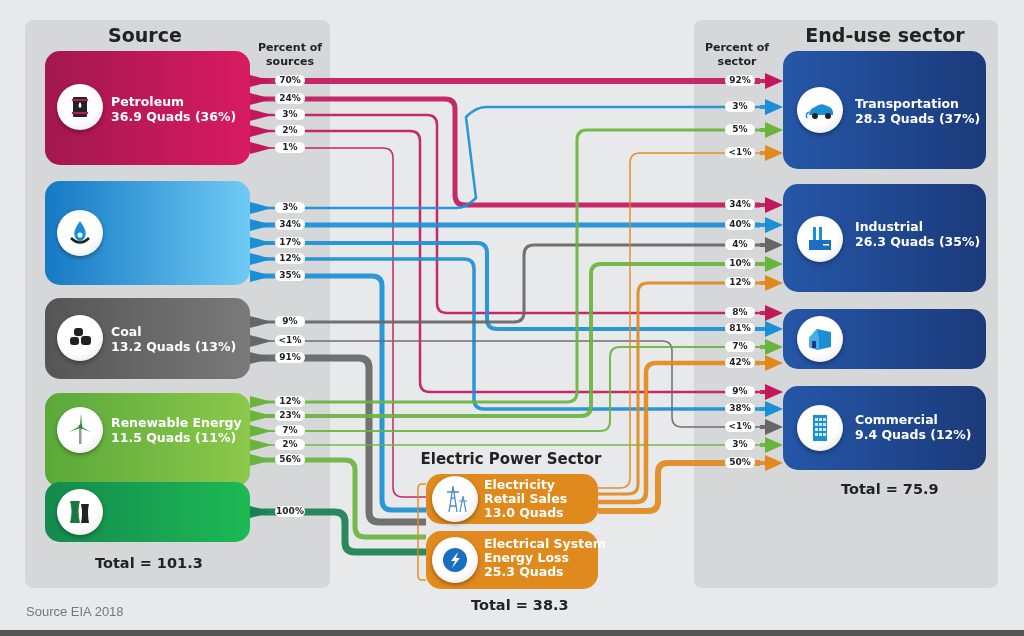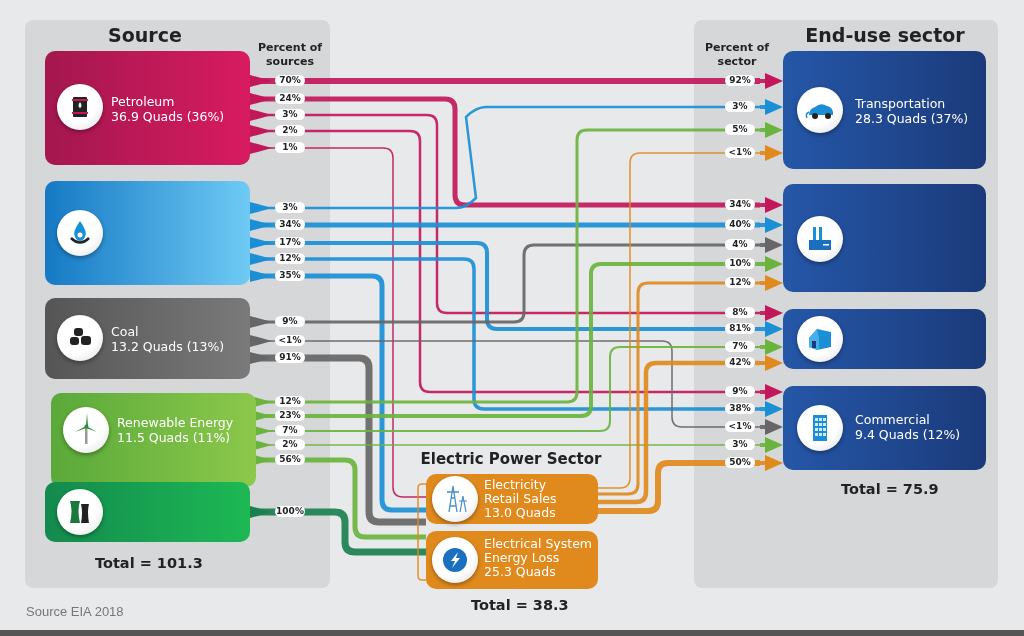--- a/index.html
+++ b/index.html
@@ -1,20 +1,20 @@
 <!DOCTYPE html>
 <html><head>
 <meta charset="utf-8">
 <style>
   html,body{margin:0;padding:0;}
   body{width:1024px;height:636px;background:#e8e9eb;position:relative;overflow:hidden;font-family:"Liberation Sans",sans-serif;}
   .panel{position:absolute;background:#d6d7d9;border-radius:8px;}
   .panel-title{position:absolute;font-family:"DejaVu Sans",sans-serif;font-weight:bold;color:#222;font-size:19px;text-align:center;}
   .col-head{position:absolute;font-family:"DejaVu Sans",sans-serif;font-weight:bold;font-size:11px;color:#222;text-align:center;line-height:14px;}
-  .box{position:absolute;border-radius:10px;color:#fff;font-family:"DejaVu Sans",sans-serif;font-weight:normal;}
+  .box{position:absolute;border-radius:15px;color:#fff;font-family:"DejaVu Sans",sans-serif;font-weight:bold;}
   .box .txt{position:absolute;font-size:12.5px;line-height:15px;}
   .box .txt div{white-space:nowrap;}
   .icon{position:absolute;width:46px;height:46px;border-radius:50%;background:radial-gradient(circle at 40% 35%,#ffffff 55%,#dcdcdc 100%);box-shadow:0 2px 4px rgba(0,0,0,0.35);}
   .icon svg{position:absolute;left:0;top:0;width:46px;height:46px;}
   .total{position:absolute;font-family:"DejaVu Sans",sans-serif;font-weight:bold;font-size:14.5px;color:#222;}
   .srcnote{position:absolute;font-size:13px;color:#777;}
   #flows{position:absolute;left:0;top:0;}
   .pct{position:absolute;height:11px;background:#fff;border-radius:6px;font-family:"DejaVu Sans",sans-serif;font-weight:bold;font-size:9px;line-height:11px;text-align:center;color:#222;width:30px;}
   .bottom-bar{position:absolute;left:0;top:630px;width:1024px;height:6px;background:#555;}
 </style>
@@ -150,21 +150,21 @@
         <rect x="13" y="22" width="9" height="8" rx="3" fill="#222"></rect>
         <rect x="24" y="21" width="10" height="9" rx="3" fill="#222"></rect>
       </svg>
   </div>
   <div class="txt" style="left:66px;top:26px;">
     <div>Coal</div>
     <div>13.2 Quads (13%)</div>
   </div>
 </div>
 
-<div class="box" style="left:51px;top:393px;width:205px;height:94px;background:linear-gradient(90deg,#5aa93a,#8cc84b);">
+<div class="box" style="left:45px;top:393px;width:205px;height:94px;background:linear-gradient(90deg,#5aa93a,#8cc84b);">
   <div class="icon" style="left:12px;top:14px;">
     <svg viewBox="0 0 46 46">
         <rect x="22" y="19" width="2.5" height="18" fill="#999"></rect>
         <path d="M23 19 L24 6 L25 19z" fill="#2e8b3a"></path>
         <path d="M23 19 L34 25 L23 21z" fill="#2e8b3a"></path>
         <path d="M23 19 L12 25 L23 21z" fill="#2e8b3a"></path>
         <circle cx="23.5" cy="19.5" r="2" fill="#2e8b3a"></circle>
       </svg>
   </div>
   <div class="txt" style="left:66px;top:22px;">
@@ -200,20 +200,24 @@
 </div>
 
 <div class="box" style="left:783px;top:184px;width:203px;height:108px;background:linear-gradient(90deg,#2557a8,#1b3a7a);">
   <div class="icon" style="left:14px;top:32px;">
     <svg viewBox="0 0 46 46">
         <rect x="16" y="11" width="3" height="14" fill="#1a8fd6"></rect>
         <rect x="22" y="11" width="3" height="14" fill="#1a8fd6"></rect>
         <rect x="12" y="24" width="22" height="10" fill="#1a6fc0"></rect>
         <rect x="26" y="28" width="6" height="1.5" fill="#fff"></rect>
       </svg>
+  </div>
+  <div class="txt" style="left:72px;top:35px;">
+    <div>Industrial</div>
+    <div>26.3 Quads (35%)</div>
   </div>
 </div>
 
 <div class="box" style="left:783px;top:309px;width:203px;height:60px;background:linear-gradient(90deg,#2557a8,#1b3a7a);">
   <div class="icon" style="left:14px;top:7px;">
     <svg viewBox="0 0 46 46">
         <path d="M12 22 L20 13 L34 16 L34 31 L20 34 L12 31z" fill="#1a8fd6"></path>
         <path d="M12 22 L20 13 L22 22 L22 34 L12 31z" fill="#46aee8"></path>
         <rect x="15" y="25" width="4" height="7" fill="#1b3a7a"></rect>
       </svg>

